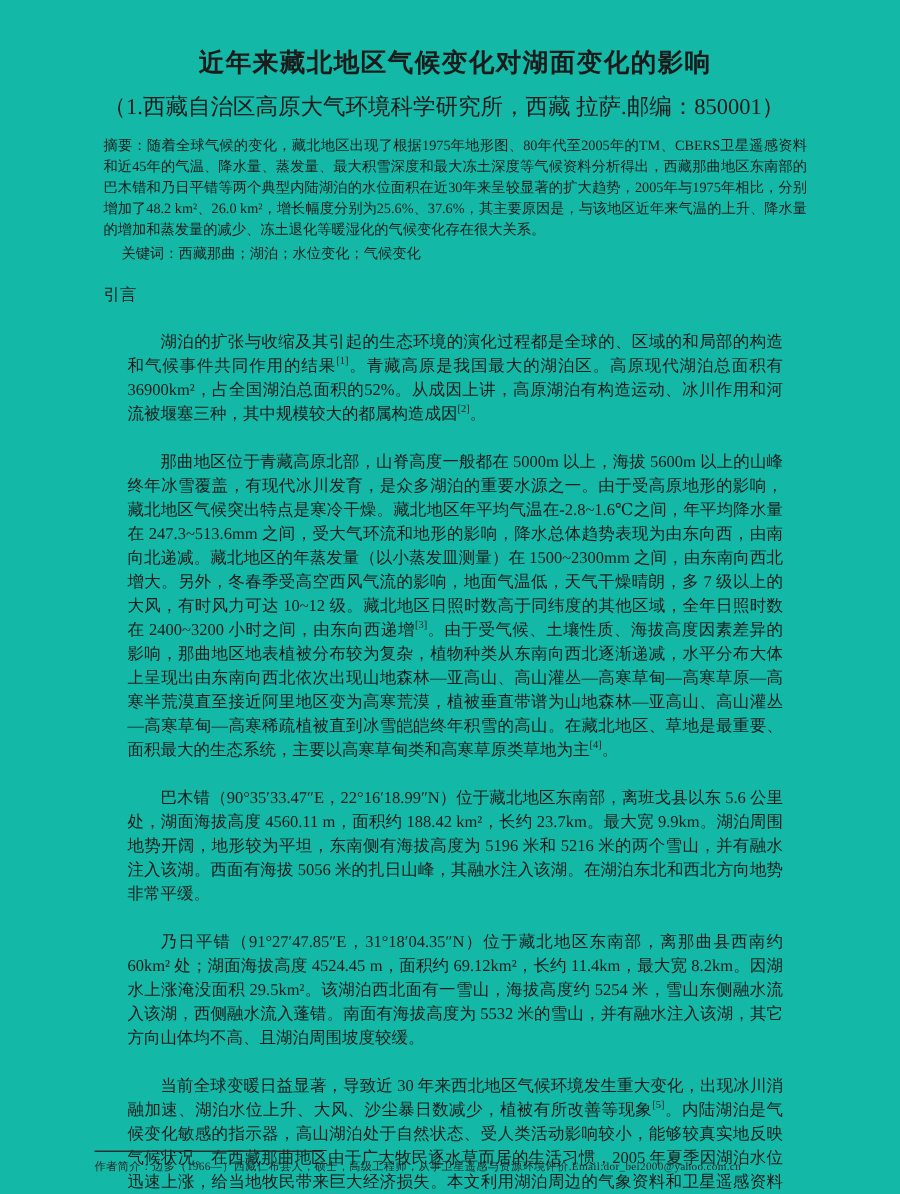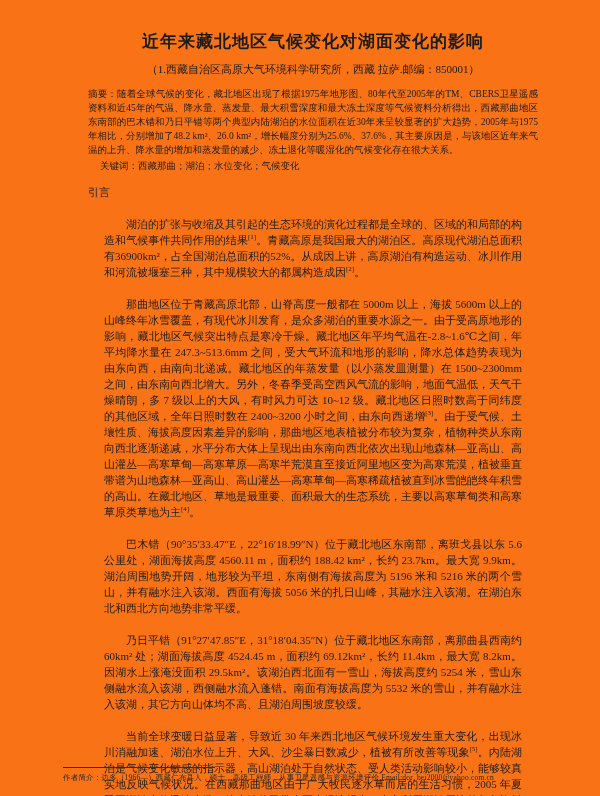--- a/index.html
+++ b/index.html
@@ -2,42 +2,41 @@
 <html><head>
 <meta charset="utf-8">
 <style>
   html, body { margin: 0; padding: 0; background: #efefed; }
   .page {
     position: relative;
     box-sizing: border-box;
     width: 600px;
     height: 796px;
     margin: 0 auto;
-    background: #f97316;
+    background: #14b8a6;
     color: #1b1b1b;
     font-family: "Liberation Serif", "DejaVu Serif", serif;
-    padding: 24px 62px 0 88px;
+    padding: 24px 62px 0 69px;
     overflow: hidden;
   }
   .title {
     font-size: 17px;
     font-weight: 700;
     text-align: center;
     margin: 6px 0 9px 0;
     letter-spacing: 1px;
   }
   .authors {
     font-size: 13.5px;
     text-align: center;
     margin: 0 0 4px 0;
     letter-spacing: 3px;
   }
   .affiliation {
-    font-size: 11px;
-    text-align: center;
+    font-size: 15px;
     margin: 0 0 10px 0;
   }
   .abstract-block {
     font-size: 9.5px;
     line-height: 14px;
     text-align: justify;
     margin: 0 0 2px 0;
   }
   .keywords-line {
     font-size: 9.5px;

